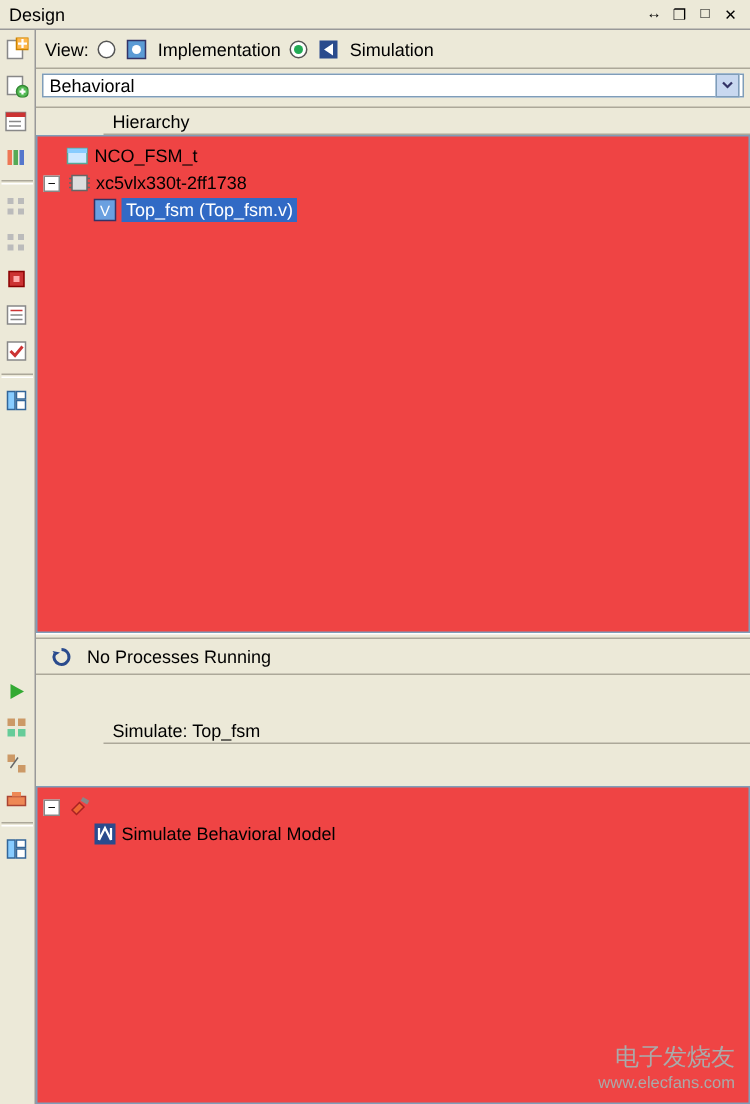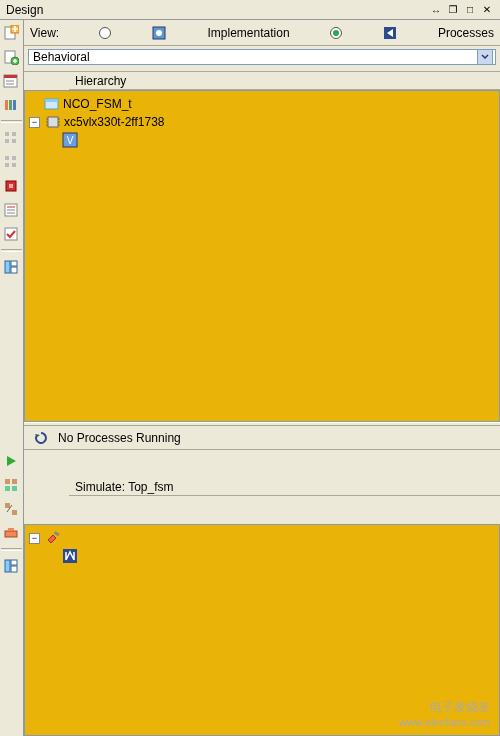--- a/index.html
+++ b/index.html
@@ -55,21 +55,20 @@
   flex-direction: column;
 }
 .view-row {
   display: flex;
   align-items: center;
   gap: 6px;
   padding: 4px 6px;
   background: #ece9d8;
   border-bottom: 1px solid #aca899;
   height: 26px;
-  justify-content: space-between;
 }
 .radio { width: 12px; height: 12px; border: 1px solid #555; border-radius: 50%; background: #fff; display: inline-flex; align-items: center; justify-content: center; }
 .radio.selected::after { content: ""; width: 6px; height: 6px; background: #2a5; border-radius: 50%; }
 .view-icon { width: 16px; height: 16px; display: inline-flex; }
 .dropdown-row {
   padding: 3px 4px;
   background: #ece9d8;
   border-bottom: 1px solid #aca899;
   height: 26px;
 }
@@ -91,21 +90,21 @@
   display: flex; align-items: center; justify-content: center;
 }
 .section-header {
   background: #ece9d8;
   padding: 2px 6px;
   border-bottom: 1px solid #aca899;
   height: 18px;
   margin-left: 45px;
 }
 .tree-panel {
-  background: #eab308;
+  background: #ef4444;
   border: 1px solid #7f9db9;
   flex: 1;
   overflow: auto;
   padding: 4px 2px;
 }
 .tree-row {
   display: flex;
   align-items: center;
   height: 18px;
   white-space: nowrap;
@@ -146,21 +145,21 @@
 .bottom-section { display: flex; flex-direction: column; flex: 1; gap: 28px; }
 .watermark {
   position: absolute;
   right: 10px;
   bottom: 8px;
   text-align: right;
   color: #aaa;
   font-size: 11px;
   pointer-events: none;
 }
-.watermark .cn { font-size: 12px; }
+.watermark .cn { font-size: 16px; }
 </style>
 </head>
 <body>
 
 <div class="panel-title">
   <span>Design</span>
   <div class="title-controls">
     <div>↔</div>
     <div>❐</div>
     <div>□</div>
@@ -261,21 +260,21 @@
             </svg>
         </span>
         <span>Implementation</span>
         <span class="radio selected"></span>
         <span class="view-icon">
           <svg width="16" height="16">
               <rect x="2" y="2" width="12" height="12" fill="#2a4b8d"></rect>
               <path d="M5 4 v8 M5 8 l6 -4 v8 z" fill="#fff"></path>
             </svg>
         </span>
-        <span>Processes</span>
+        <span>Simulation</span>
       </div>
 
       <div class="dropdown-row">
         <div class="dropdown">
           <span>Behavioral</span>
           <div class="dropdown-arrow">
             <svg width="8" height="8">
                 <path d="M1 2 l3 3 l3 -3" stroke="#336" fill="none" stroke-width="1.5"></path>
               </svg>
           </div>
@@ -314,20 +313,21 @@
           <span>xc5vlx330t-2ff1738</span>
         </div>
         <div class="tree-row">
           <span class="tree-indent" style="width:32px"></span>
           <span class="node-icon">
             <svg width="16" height="16">
                 <rect x="1" y="1" width="14" height="14" fill="#6aa0e0" stroke="#336"></rect>
                 <text x="8" y="12" text-anchor="middle" fill="#fff" font-size="10" font-family="sans-serif">V</text>
               </svg>
           </span>
+          <span class="selected-node">Top_fsm (Top_fsm.v)</span>
         </div>
       </div>
 
     </div>
 
     <div class="splitter"></div>
 
     <div class="bottom-section">
 
       <div class="left-toolbar" style="position:absolute; left:0; top:448px; height:288px;">
@@ -393,20 +393,21 @@
           </span>
         </div>
         <div class="tree-row">
           <span class="tree-indent" style="width:32px"></span>
           <span class="node-icon">
             <svg width="16" height="16">
                 <rect x="1" y="1" width="14" height="14" fill="#2a4b8d"></rect>
                 <path d="M4 4 v8 M4 12 l4 -8 l4 8 M12 4 v8" stroke="#fff" stroke-width="1.5" fill="none"></path>
               </svg>
           </span>
+          <span>Simulate Behavioral Model</span>
         </div>
       </div>
 
     </div>
 
   </div>
 
 </div>
 
 <div class="watermark">

